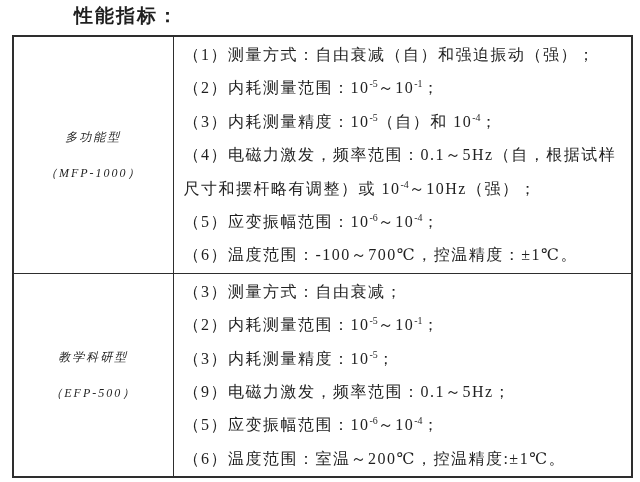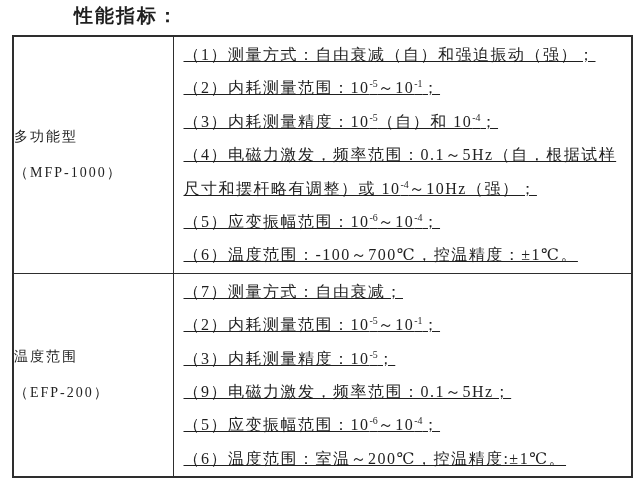--- a/index.html
+++ b/index.html
@@ -46,38 +46,38 @@
   }
   .spec-table td {
     border: 1px solid var(--border-color);
     vertical-align: middle;
     padding: 0;
   }
   .spec-table tr:nth-child(1) { height: 235px; }
   .spec-table tr:nth-child(2) { height: 203px; }
   .model-cell {
     width: 160px;
-    text-align: left;
-    font-size: 14px;
+    text-align: center;
+    font-size: 12px;
     letter-spacing: 2px;
+    font-style: italic;
   }
   .model-name, .model-code {
     line-height: 36px;
     white-space: nowrap;
   }
   .spec-cell {
     width: 459px;
     padding: 1px 6px 1px 10px !important;
     font-size: 16px;
   }
   .spec-line {
     margin: 0;
     line-height: 33.4px;
     letter-spacing: 1.5px;
-    text-decoration: underline;
   }
   .spec-line sup {
     font-size: 62%;
     letter-spacing: 0;
     line-height: 0;
   }
 </style>
 </head>
 <body>
 
@@ -95,25 +95,25 @@
             <p class="spec-line">（2）内耗测量范围：10<sup>-5</sup>～10<sup>-1</sup>；</p>
             <p class="spec-line">（3）内耗测量精度：10<sup>-5</sup>（自）和 10<sup>-4</sup>；</p>
             <p class="spec-line">（4）电磁力激发，频率范围：0.1～5Hz（自，根据试样尺寸和摆杆略有调整）或 10<sup>-4</sup>～10Hz（强）；</p>
             <p class="spec-line">（5）应变振幅范围：10<sup>-6</sup>～10<sup>-4</sup>；</p>
             <p class="spec-line">（6）温度范围：-100～700℃，控温精度：±1℃。</p>
           </td>
   </tr>
 
   <tr>
     <td class="model-cell">
-      <div class="model-name">温度范围</div>
-      <div class="model-code">（EFP-200）</div>
+      <div class="model-name">教学科研型</div>
+      <div class="model-code">（EFP-500）</div>
     </td>
     <td class="spec-cell">
-            <p class="spec-line">（7）测量方式：自由衰减；</p>
+            <p class="spec-line">（3）测量方式：自由衰减；</p>
             <p class="spec-line">（2）内耗测量范围：10<sup>-5</sup>～10<sup>-1</sup>；</p>
             <p class="spec-line">（3）内耗测量精度：10<sup>-5</sup>；</p>
             <p class="spec-line">（9）电磁力激发，频率范围：0.1～5Hz；</p>
             <p class="spec-line">（5）应变振幅范围：10<sup>-6</sup>～10<sup>-4</sup>；</p>
             <p class="spec-line">（6）温度范围：室温～200℃，控温精度:±1℃。</p>
           </td>
   </tr>
 </tbody>
   </table>
 </div>

